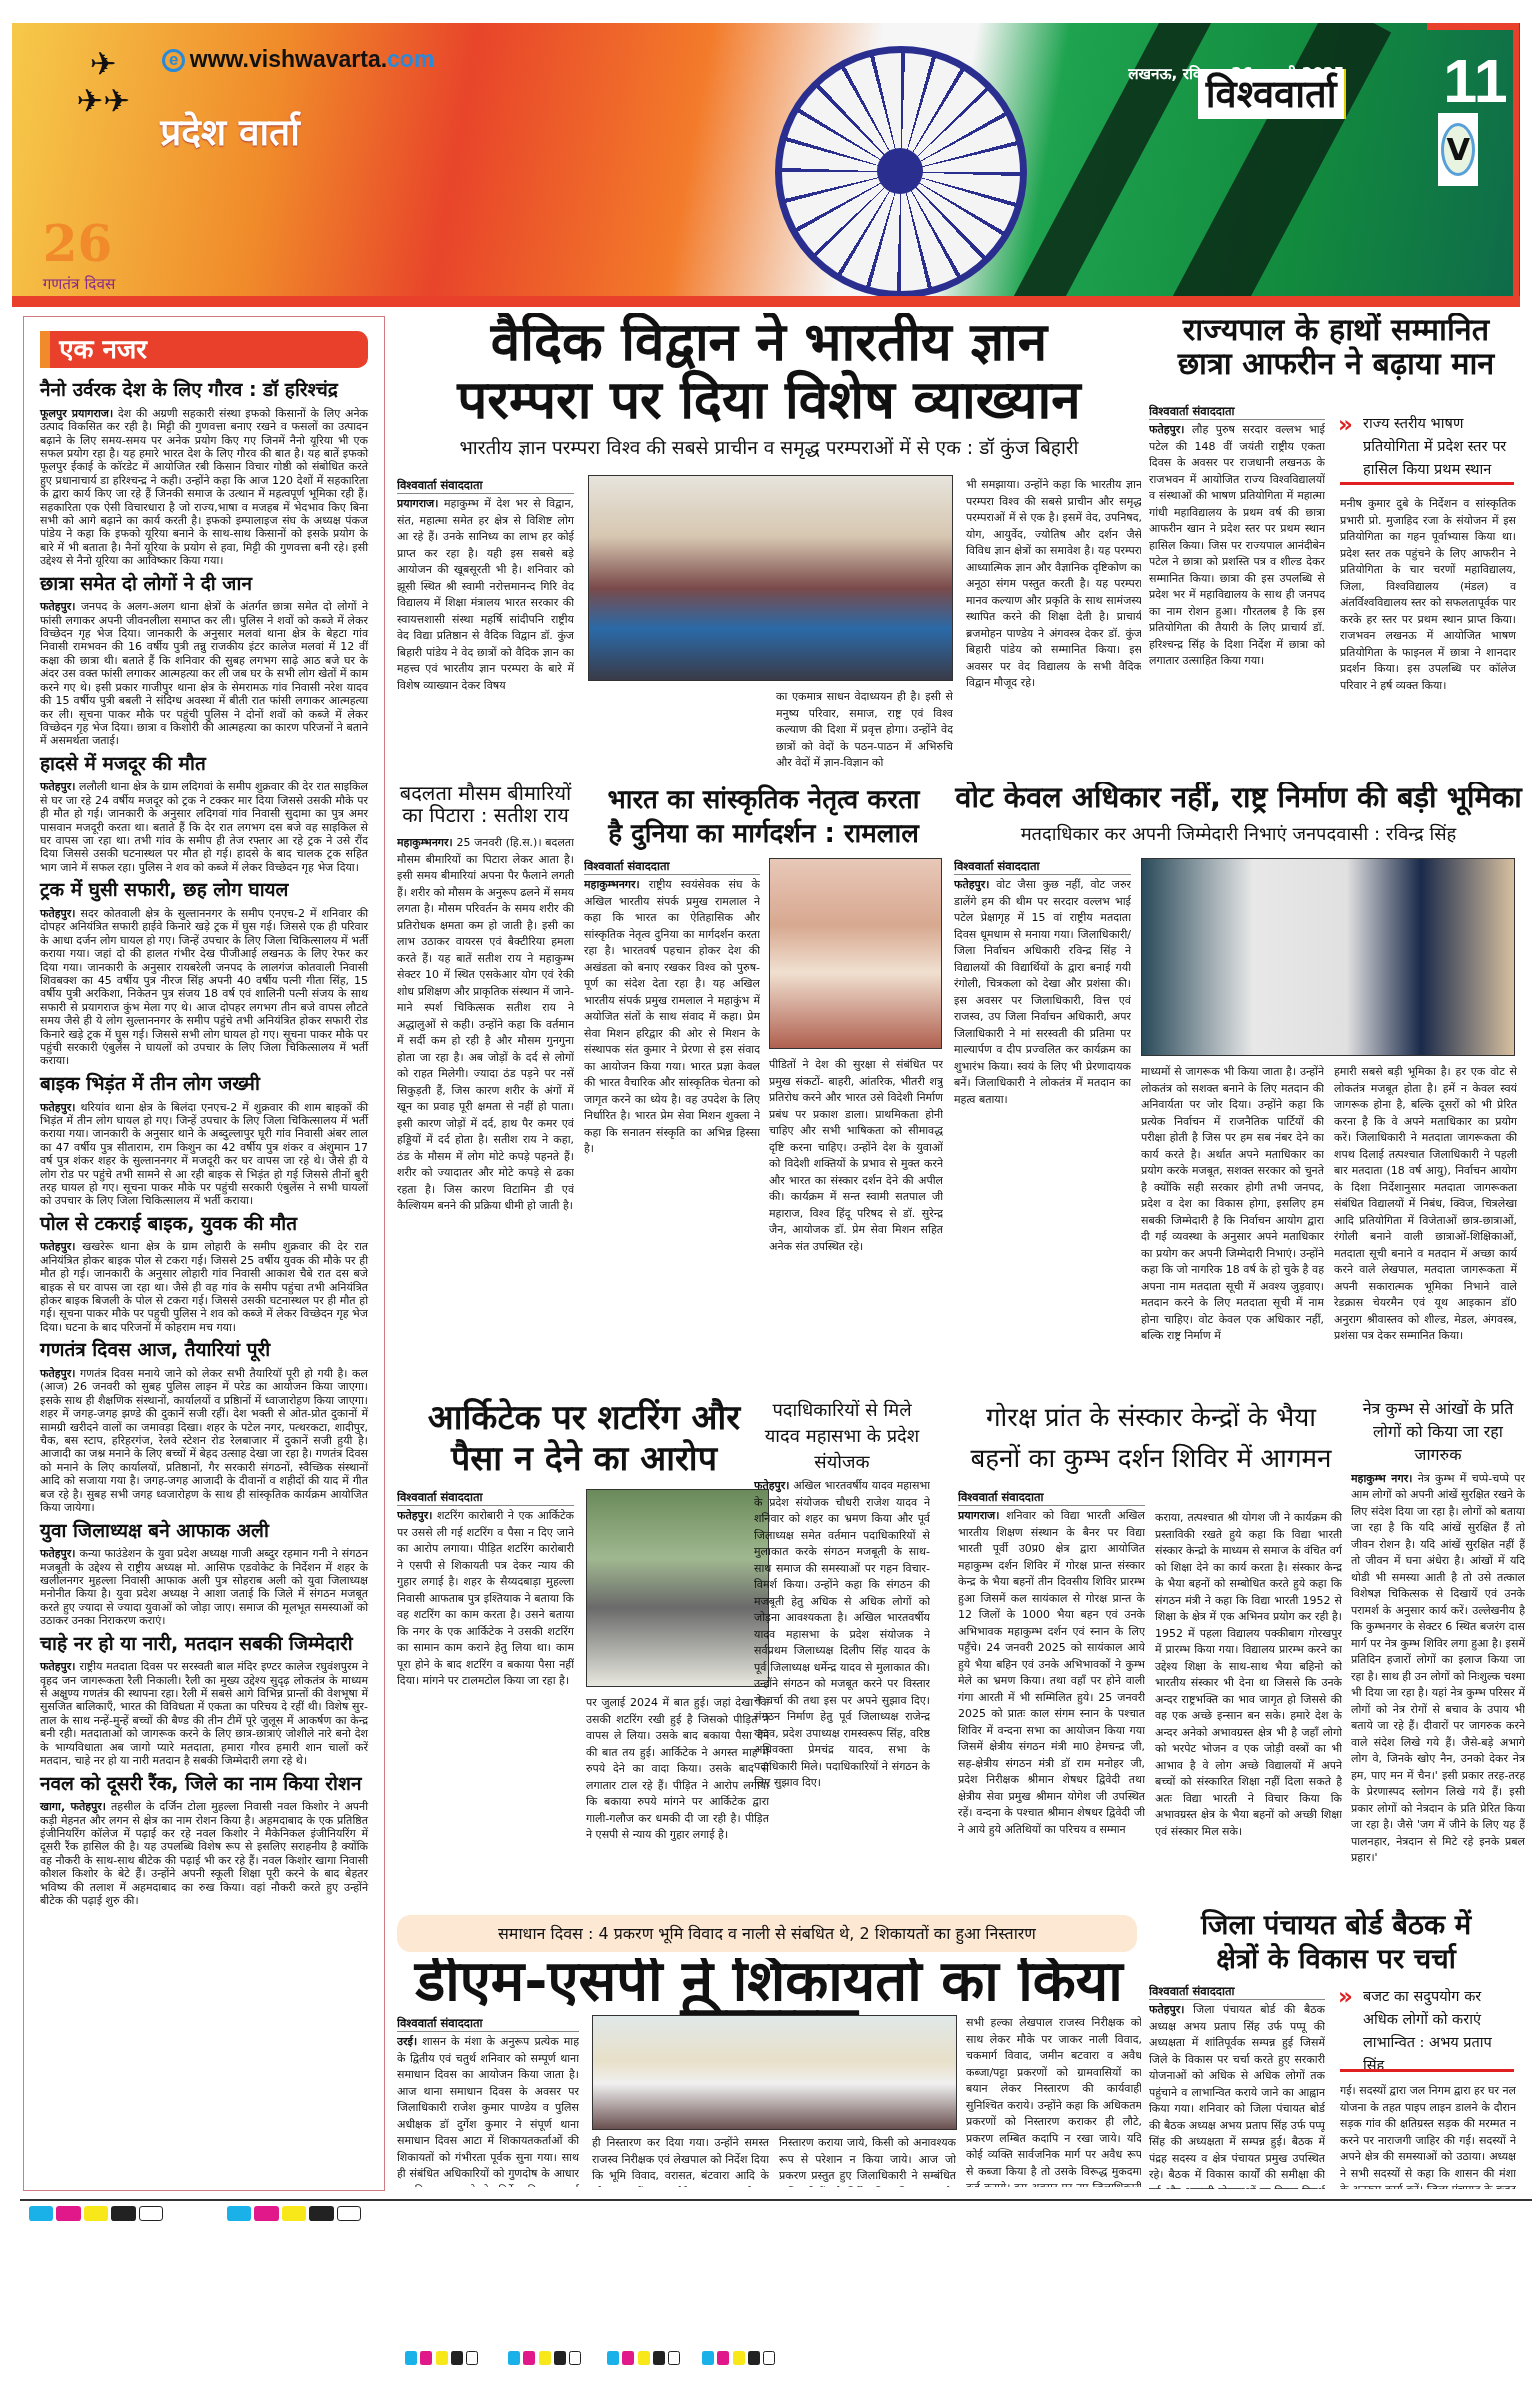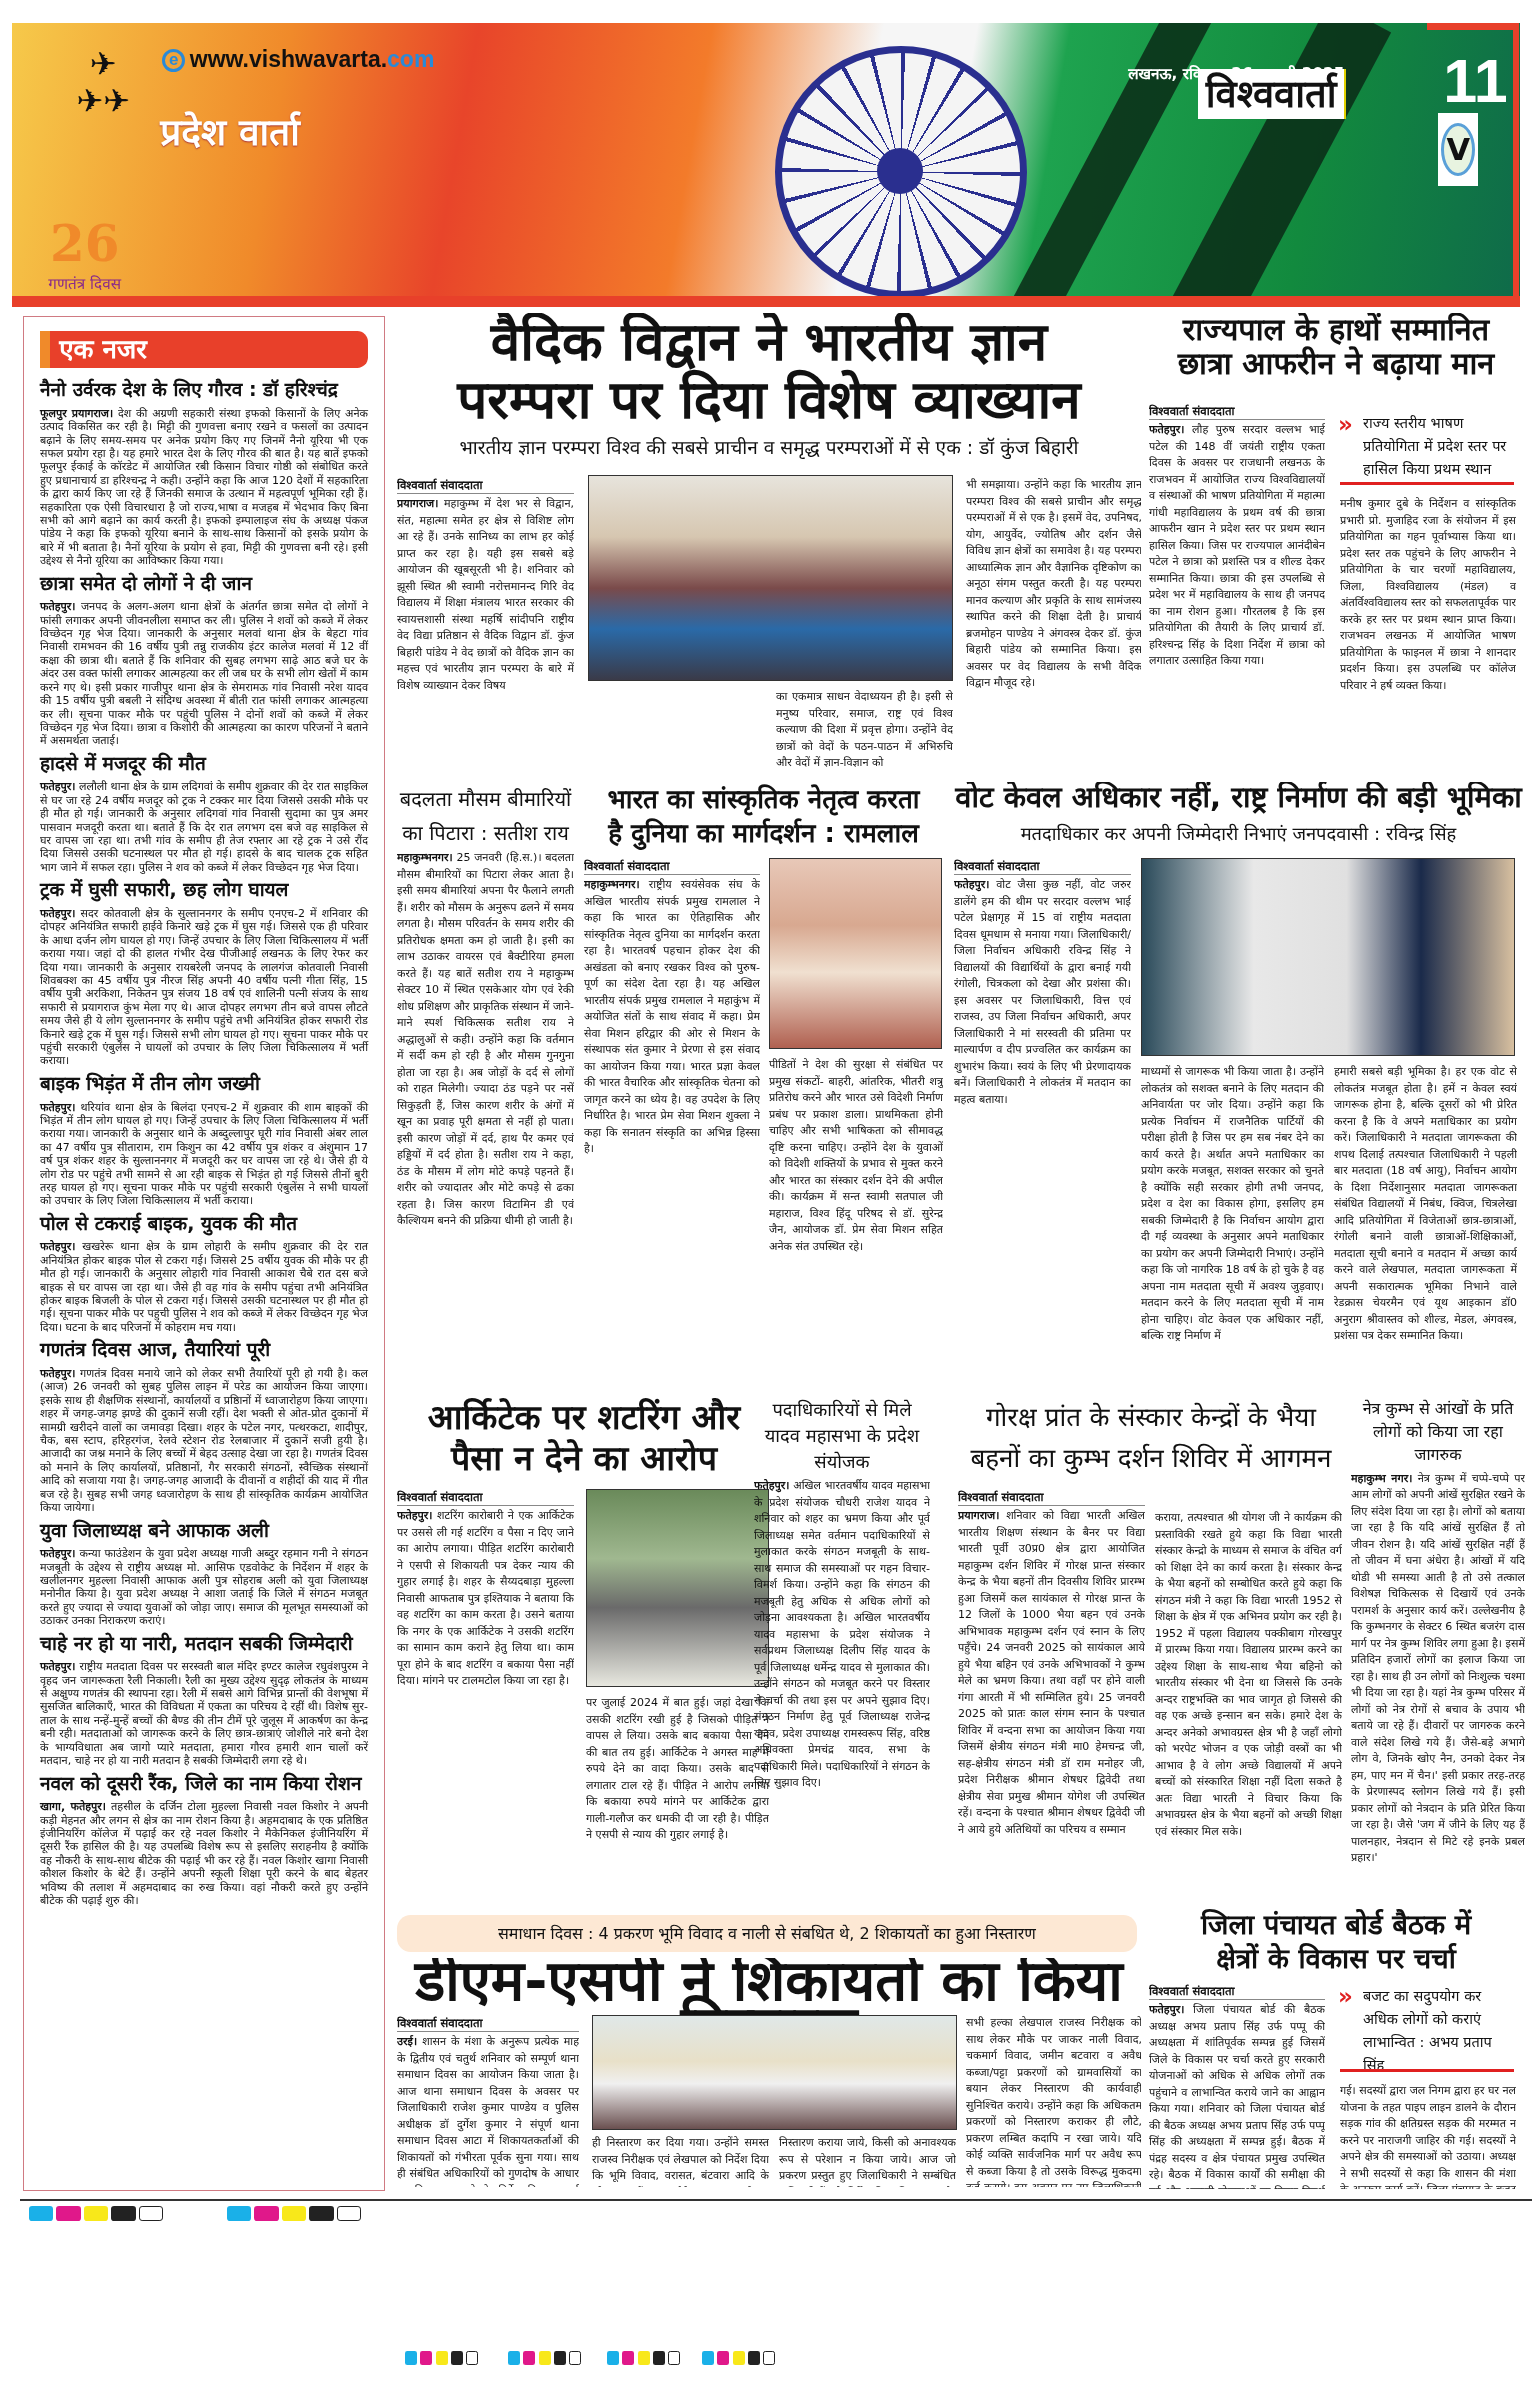--- a/index.html
+++ b/index.html
@@ -4,21 +4,21 @@
 <style>
 *{box-sizing:border-box;margin:0;padding:0}
 body{width:1533px;height:2389px;background:#fff;font-family:"DejaVu Sans","Liberation Sans",sans-serif;color:#111;position:relative;overflow:hidden}
 .abs{position:absolute}
 
 .mast{left:12.2px;top:23px;width:1508px;height:284px;background:linear-gradient(100deg,#f6c94a 0%,#f08a2a 18%,#e8452a 30%,#f37b2a 45%,#f6f6f6 56%,#f6f6f6 62%,#1ea34f 68%,#128a3e 85%,#0f6a4a 100%);overflow:hidden}
 .mast .stripe{position:absolute;background:#0b2a16;opacity:.85;transform:rotate(28deg)}
 .mast .redbar{position:absolute;left:0;bottom:0;width:100%;height:10.7px;background:#e8402a}
 .chakra{position:absolute;left:763px;top:23px;width:252px;height:252px;border-radius:50%;border:7.6px solid #2a2f8f;background:repeating-conic-gradient(#2a2f8f 0 2deg,#f4f4f4 2deg 15deg)}
 .chakra::after{content:"";position:absolute;left:95px;top:95px;width:46px;height:46px;border-radius:50%;background:#2a2f8f}
-.logo26{position:absolute;left:30.5px;top:191px;width:84px;text-align:center}
+.logo26{position:absolute;left:30.5px;top:191px;width:84px;}
 .logo26 .n{font-size:50px;font-weight:bold;color:#f08a2a;font-family:"DejaVu Serif",serif}
 .logo26 .t{font-size:15.3px;color:#8a2a8a;font-weight:normal}
 .jets{position:absolute;left:53px;top:23px;width:76px;height:115px;font-size:32px;color:#111;text-align:center;line-height:37px}
 .web{position:absolute;left:150px;top:23px;font-size:23px;font-weight:bold;color:#111;font-family:"Liberation Sans",sans-serif}
 .web .e{display:inline-block;width:23px;height:23px;border-radius:50%;border:3.8px solid #2a8ad8;color:#2a8ad8;font-size:17px;line-height:15.3px;text-align:center;margin-right:4.6px;vertical-align:middle}
 .web .com{color:#2a8ad8}
 .sec-title{position:absolute;left:148px;top:82px;font-size:37px;color:#fff;font-weight:bold;text-shadow:0 0.8px 1.5px #a33}
 .datebar{position:absolute;left:1116px;top:40px;font-size:15.3px;color:#fff;font-weight:bold}
 .brand{position:absolute;left:1186px;top:46px;background:#fff;color:#111;font-size:38px;font-weight:bold;padding:1.5px 7.6px;line-height:47px;border-right:2.3px solid #e0d000}
 .pgno-box{position:absolute;left:1415px;top:0;width:92px;height:284px;border-right:6.1px solid #e8402a;border-top:7.6px solid #e8402a}
@@ -139,21 +139,21 @@
   </div>
   <div class="arrow" style="left:189px;top:98px">»</div>
   <div class="abs" style="left:214px;top:99px;width:153px;font-size:14.5px;line-height:23px">राज्य स्तरीय भाषण प्रतियोगिता में प्रदेश स्तर पर हासिल किया प्रथम स्थान</div>
   <div class="redline" style="left:191px;top:169px;width:174px"></div>
   <div class="abs" style="left:191px;top:183px;width:176px;height:292px;overflow:hidden">
       <p class="col">मनीष कुमार दुबे के निर्देशन व सांस्कृतिक प्रभारी प्रो. मुजाहिद रजा के संयोजन में इस प्रतियोगिता का गहन पूर्वाभ्यास किया था। प्रदेश स्तर तक पहुंचने के लिए आफरीन ने प्रतियोगिता के चार चरणों महाविद्यालय, जिला, विश्वविद्यालय (मंडल) व अंतर्विश्वविद्यालय स्तर को सफलतापूर्वक पार करके हर स्तर पर प्रथम स्थान प्राप्त किया। राजभवन लखनऊ में आयोजित भाषण प्रतियोगिता के फाइनल में छात्रा ने शानदार प्रदर्शन किया। इस उपलब्धि पर कॉलेज परिवार ने हर्ष व्यक्त किया।</p>
     </div>
 </div>
 
 <div class="abs" style="left:397px;top:782px;width:177px;height:595px;overflow:hidden">
-  <div class="h1" style="font-size:20px;font-weight:normal;line-height:34px;margin-bottom:0">बदलता मौसम बीमारियों का पिटारा : सतीश राय</div>
+  <div class="h1" style="font-size:20px;font-weight:normal;line-height:22px;margin-bottom:9px">बदलता मौसम बीमारियों का पिटारा : सतीश राय</div>
   <p class="col"><b>महाकुम्भनगर।</b><span> 25 जनवरी (हि.स.)। बदलता मौसम बीमारियों का पिटारा लेकर आता है। इसी समय बीमारियां अपना पैर फैलाने लगती हैं। शरीर को मौसम के अनुरूप ढलने में समय लगता है। मौसम परिवर्तन के समय शरीर की प्रतिरोधक क्षमता कम हो जाती है। इसी का लाभ उठाकर वायरस एवं बैक्टीरिया हमला करते हैं। यह बातें सतीश राय ने महाकुम्भ सेक्टर 10 में स्थित एसकेआर योग एवं रेकी शोध प्रशिक्षण और प्राकृतिक संस्थान में जाने-माने स्पर्श चिकित्सक सतीश राय ने अद्धालुओं से कही। उन्होंने कहा कि वर्तमान में सर्दी कम हो रही है और मौसम गुनगुना होता जा रहा है। अब जोड़ों के दर्द से लोगों को राहत मिलेगी। ज्यादा ठंड पड़ने पर नसें सिकुड़ती हैं, जिस कारण शरीर के अंगों में खून का प्रवाह पूरी क्षमता से नहीं हो पाता। इसी कारण जोड़ों में दर्द, हाथ पैर कमर एवं हड्डियों में दर्द होता है। सतीश राय ने कहा, ठंड के मौसम में लोग मोटे कपड़े पहनते हैं। शरीर को ज्यादातर और मोटे कपड़े से ढका रहता है। जिस कारण विटामिन डी एवं कैल्शियम बनने की प्रक्रिया धीमी हो जाती है।</span></p>
 </div>
 
 <div class="abs" style="left:584px;top:782px;width:359px;height:595px;overflow:hidden">
   <div class="h1" style="font-size:26px;line-height:34px">भारत का सांस्कृतिक नेतृत्व करता</div>
   <div class="h1" style="font-size:26px;line-height:34px">है दुनिया का मार्गदर्शन : रामलाल</div>
   <div class="abs" style="left:0;top:76px;width:176px;height:519px;overflow:hidden">
     <div class="byline">विश्ववार्ता संवाददाता</div>
     <p class="col"><b>महाकुम्भनगर।</b><span> राष्ट्रीय स्वयंसेवक संघ के अखिल भारतीय संपर्क प्रमुख रामलाल ने कहा कि भारत का ऐतिहासिक और सांस्कृतिक नेतृत्व दुनिया का मार्गदर्शन करता रहा है। भारतवर्ष पहचान होकर देश की अखंडता को बनाए रखकर विश्व को पुरुष-पूर्ण का संदेश देता रहा है। यह अखिल भारतीय संपर्क प्रमुख रामलाल ने महाकुंभ में अयोजित संतों के साथ संवाद में कहा। प्रेम सेवा मिशन हरिद्वार की ओर से मिशन के संस्थापक संत कुमार ने प्रेरणा से इस संवाद का आयोजन किया गया। भारत प्रज्ञा केवल की भारत वैचारिक और सांस्कृतिक चेतना को जागृत करने का ध्येय है। वह उपदेश के लिए निर्धारित है। भारत प्रेम सेवा मिशन शुक्ला ने कहा कि सनातन संस्कृति का अभिन्न हिस्सा है।</span></p>
   </div>

